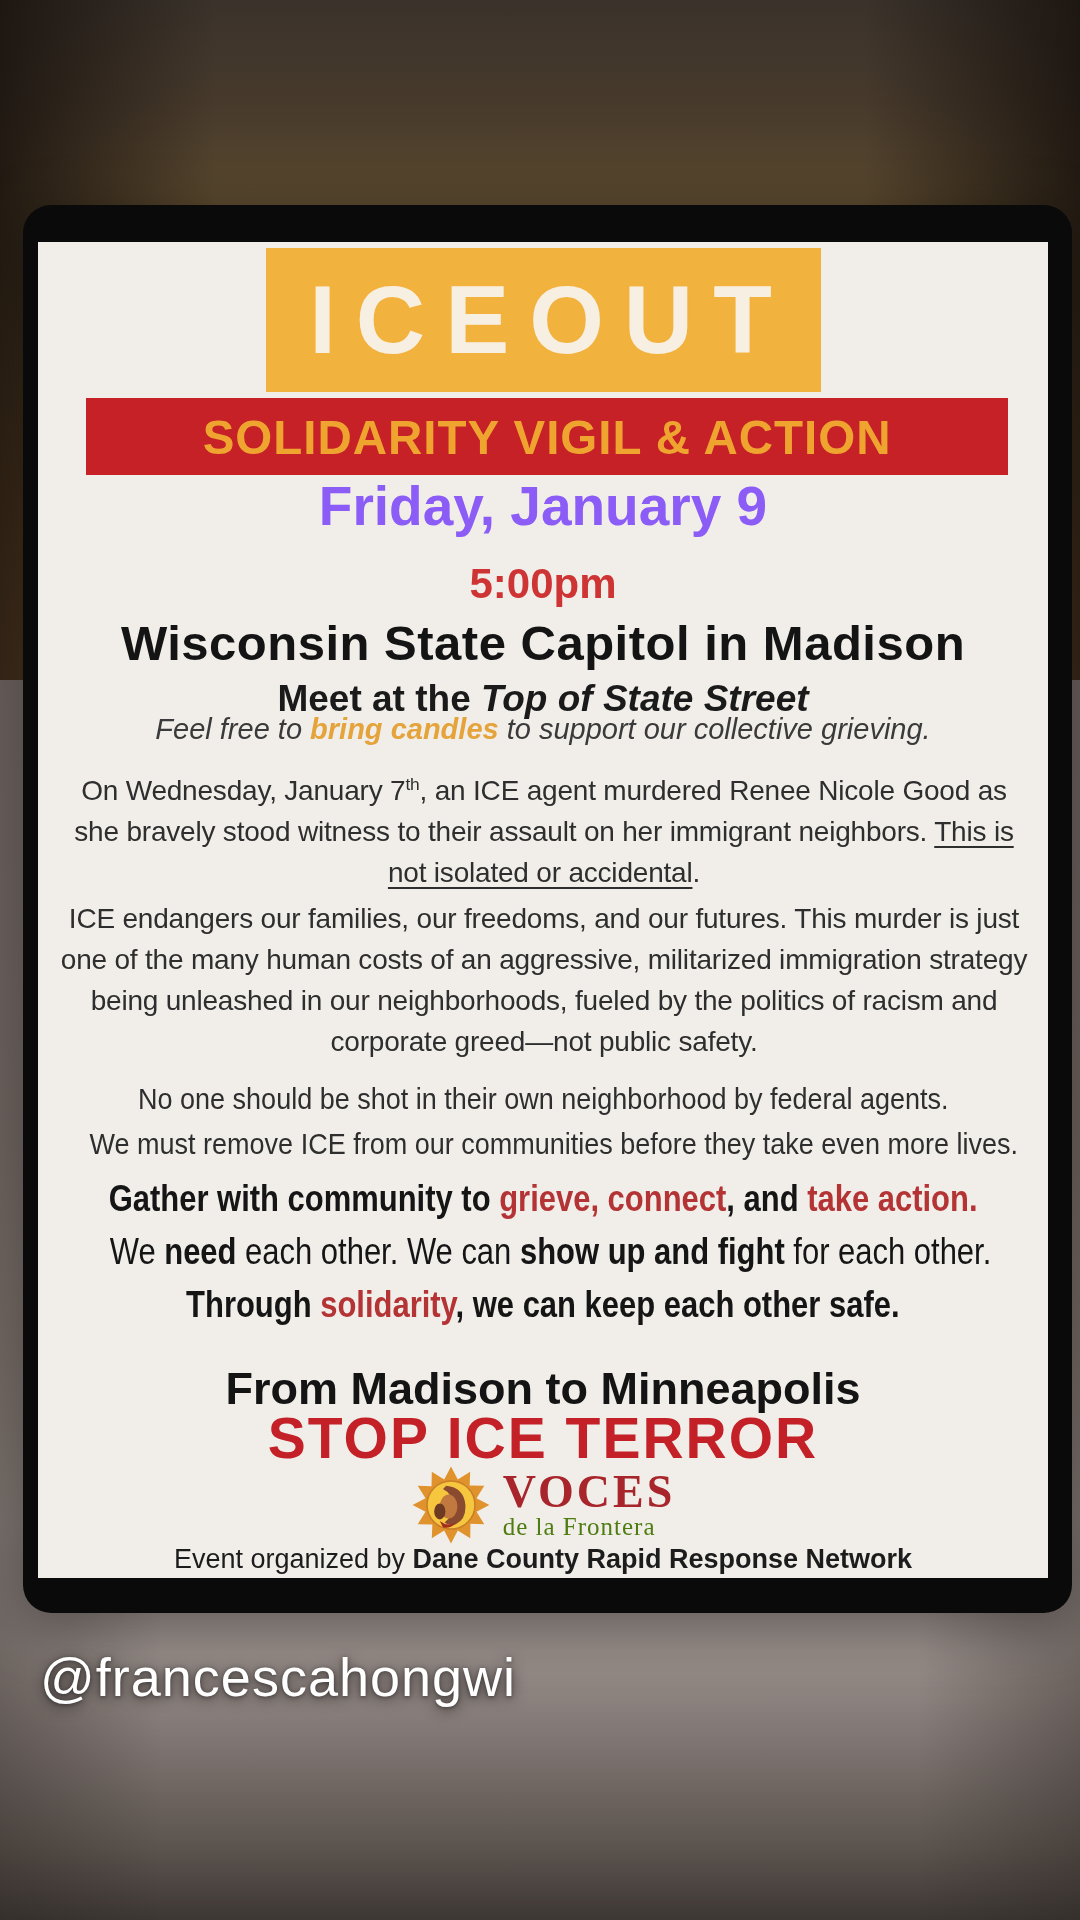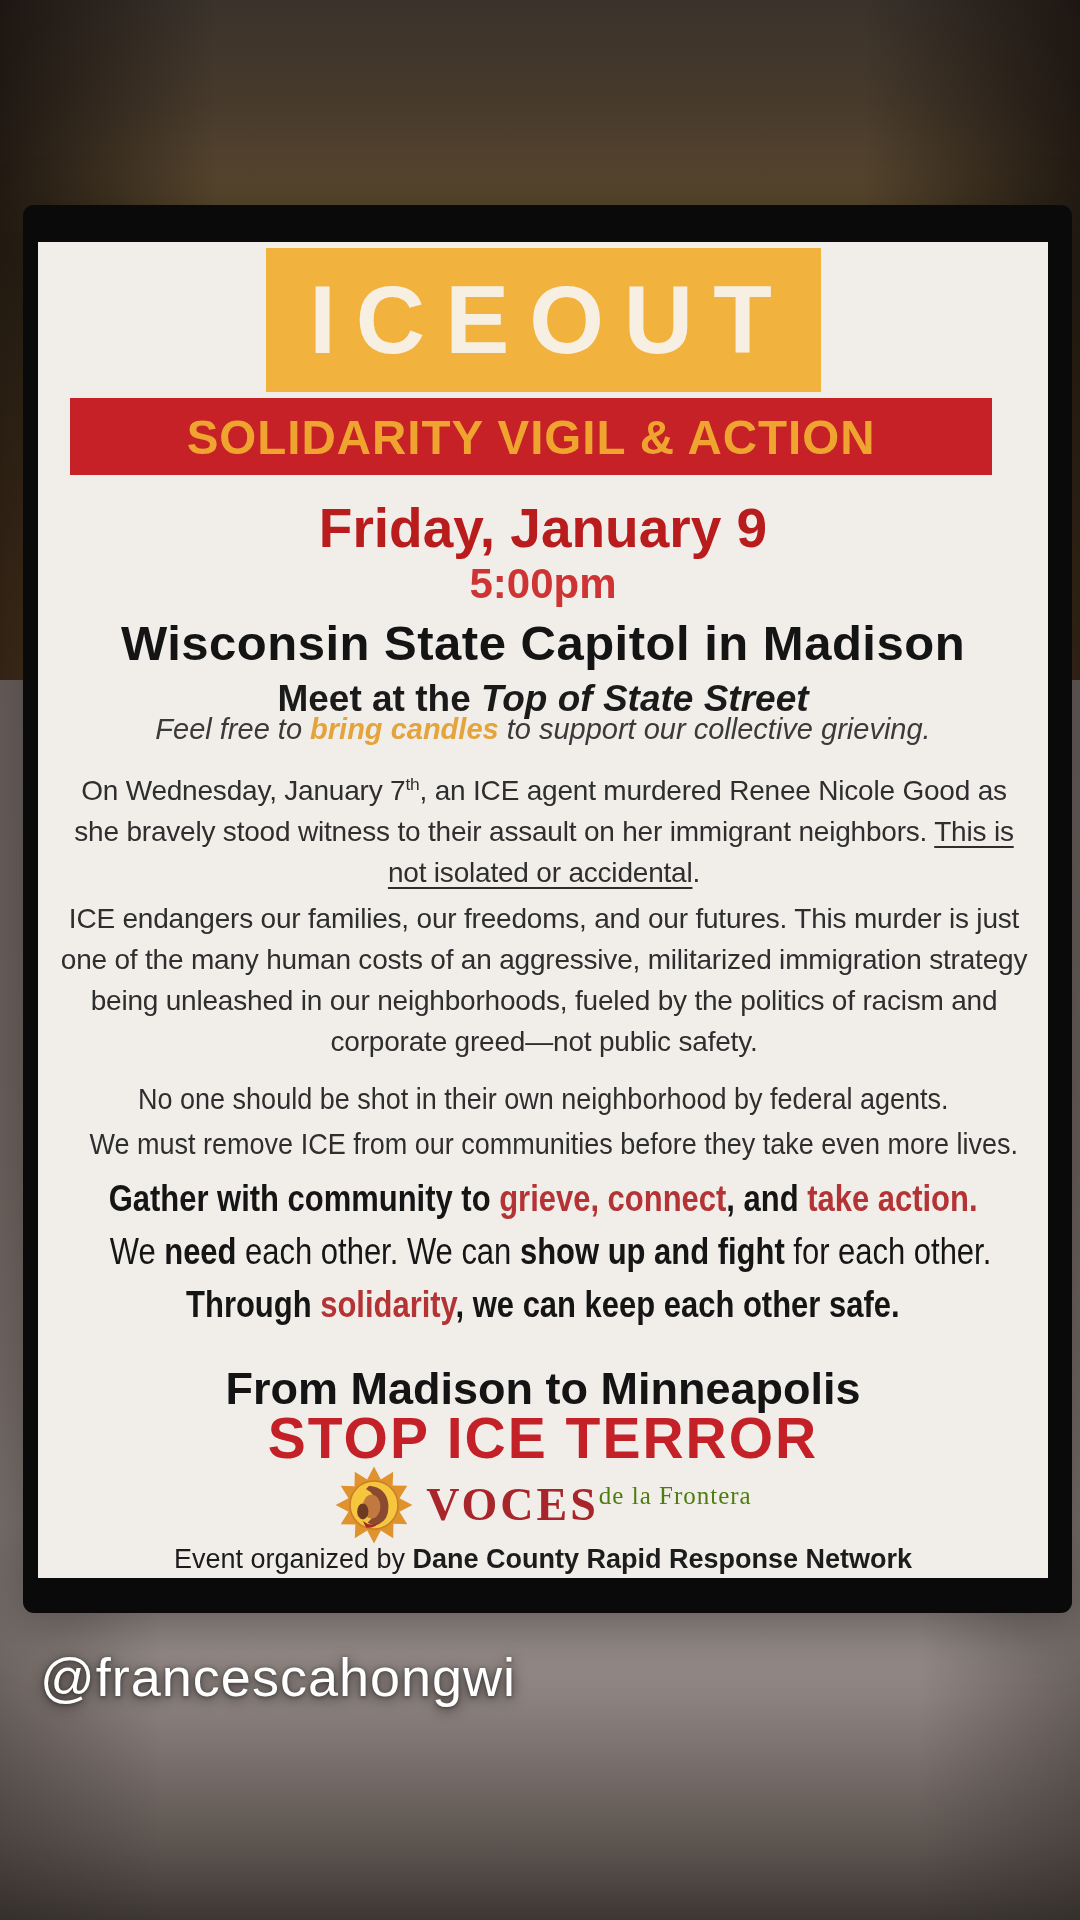--- a/index.html
+++ b/index.html
@@ -21,47 +21,47 @@
     position:absolute;left:0;top:680px;width:1080px;height:1240px;
     background:linear-gradient(180deg,#8e8280 0%,#948682 38%,#9d908b 55%,#a89e99 68%,#9a908c 78%,#7d7370 86%,#5c544f 94%,#3d3734 100%);
   }
   .bg-bottom::after{
     content:"";position:absolute;inset:0;
     background:linear-gradient(90deg,rgba(40,34,30,.35) 0%,rgba(40,34,30,0) 15%,rgba(40,34,30,0) 85%,rgba(40,34,30,.35) 100%);
   }
   
   .frame{
     position:absolute;left:23px;top:205px;width:1049px;height:1408px;
-    background:#0b0a0a;border-radius:11px;
+    background:#0b0a0a;border-radius:28px;
     box-shadow:0 14px 60px rgba(0,0,0,.4);
   }
   .card{
     position:absolute;left:15px;top:37px;width:1010px;height:1336px;
     background:#f1eeea;overflow:hidden;
   }
   .abs{position:absolute;left:0;right:0;}
   .center{text-align:center;}
   
   .title-box{
     position:absolute;left:228px;top:6px;width:555px;height:144px;
     background:#f2b23e;display:flex;align-items:center;justify-content:center;
   }
   .title-text{
     font-weight:bold;font-size:96px;letter-spacing:20px;padding-left:14px;
     color:#f8f5ef;opacity:.93;text-shadow:0 0 2px rgba(242,178,62,.6);
   }
   .banner{
-    position:absolute;left:32px;top:156px;width:922px;height:77px;
+    position:absolute;left:48px;top:156px;width:922px;height:77px;
     background:#c52127;display:flex;align-items:center;justify-content:center;
   }
   .banner-text{
     font-weight:bold;font-size:49px;letter-spacing:1px;color:#efa430;
     display:inline-block;transform:scaleX(.97);white-space:nowrap;
   }
-  .date-line{top:254px;font-size:55px;line-height:64px;font-weight:bold;color:#b91c1c;}
+  .date-line{top:232px;font-size:55px;line-height:64px;font-weight:bold;color:#8b5cf6;}
   .time-line{top:310px;font-size:42px;line-height:64px;font-weight:bold;color:#ce3434;}
   .location-line{top:372px;font-size:49px;line-height:58px;font-weight:bold;color:#141414;letter-spacing:.5px;}
   .meet-line{top:434px;font-size:37px;line-height:46px;font-weight:bold;color:#1a1a1a;}
   .meet-line .it{font-style:italic;}
   .candles-line{top:468px;font-size:29px;line-height:38px;font-style:italic;color:#3a3a3a;}
   .candles-line .hl{color:#e5a33c;font-weight:bold;}
   .para{
     position:absolute;left:18px;right:16px;text-align:center;
     font-size:28px;line-height:41px;color:#2e2e2e;letter-spacing:-.2px;
   }
@@ -77,21 +77,21 @@
   .cta-line > span{display:inline-block;white-space:nowrap;transform:scaleX(.86);font-size:36px;}
   .cta-bold{font-weight:bold;}
   .cta .red{color:#b43335;}
   .cta .b{font-weight:bold;}
   .madison-line{top:1122px;font-size:45px;line-height:50px;font-weight:bold;color:#141414;}
   .stop-line{top:1166px;font-size:57px;line-height:60px;font-weight:bold;color:#c32127;letter-spacing:2px;}
   .logo-row{
     position:absolute;left:0;right:0;top:1222px;height:82px;
     display:flex;align-items:center;justify-content:center;gap:12px;
   }
-  .logo-text{display:flex;flex-direction:row;align-items:flex-start;}
+  .logo-text{display:flex;flex-direction:column;align-items:flex-start;}
   .logo-name{
     font-family:"Liberation Serif","DejaVu Serif",serif;font-weight:bold;
     font-size:46px;line-height:44px;color:#a8262b;letter-spacing:3px;
   }
   .logo-sub{
     font-family:"Liberation Serif","DejaVu Serif",serif;
     font-size:25px;line-height:26px;color:#4d7c0f;letter-spacing:1px;
   }
   .footer-line{top:1300px;font-size:27px;line-height:34px;color:#1c1c1c;}
   .footer-line .b{font-weight:bold;margin-top:39px;}

